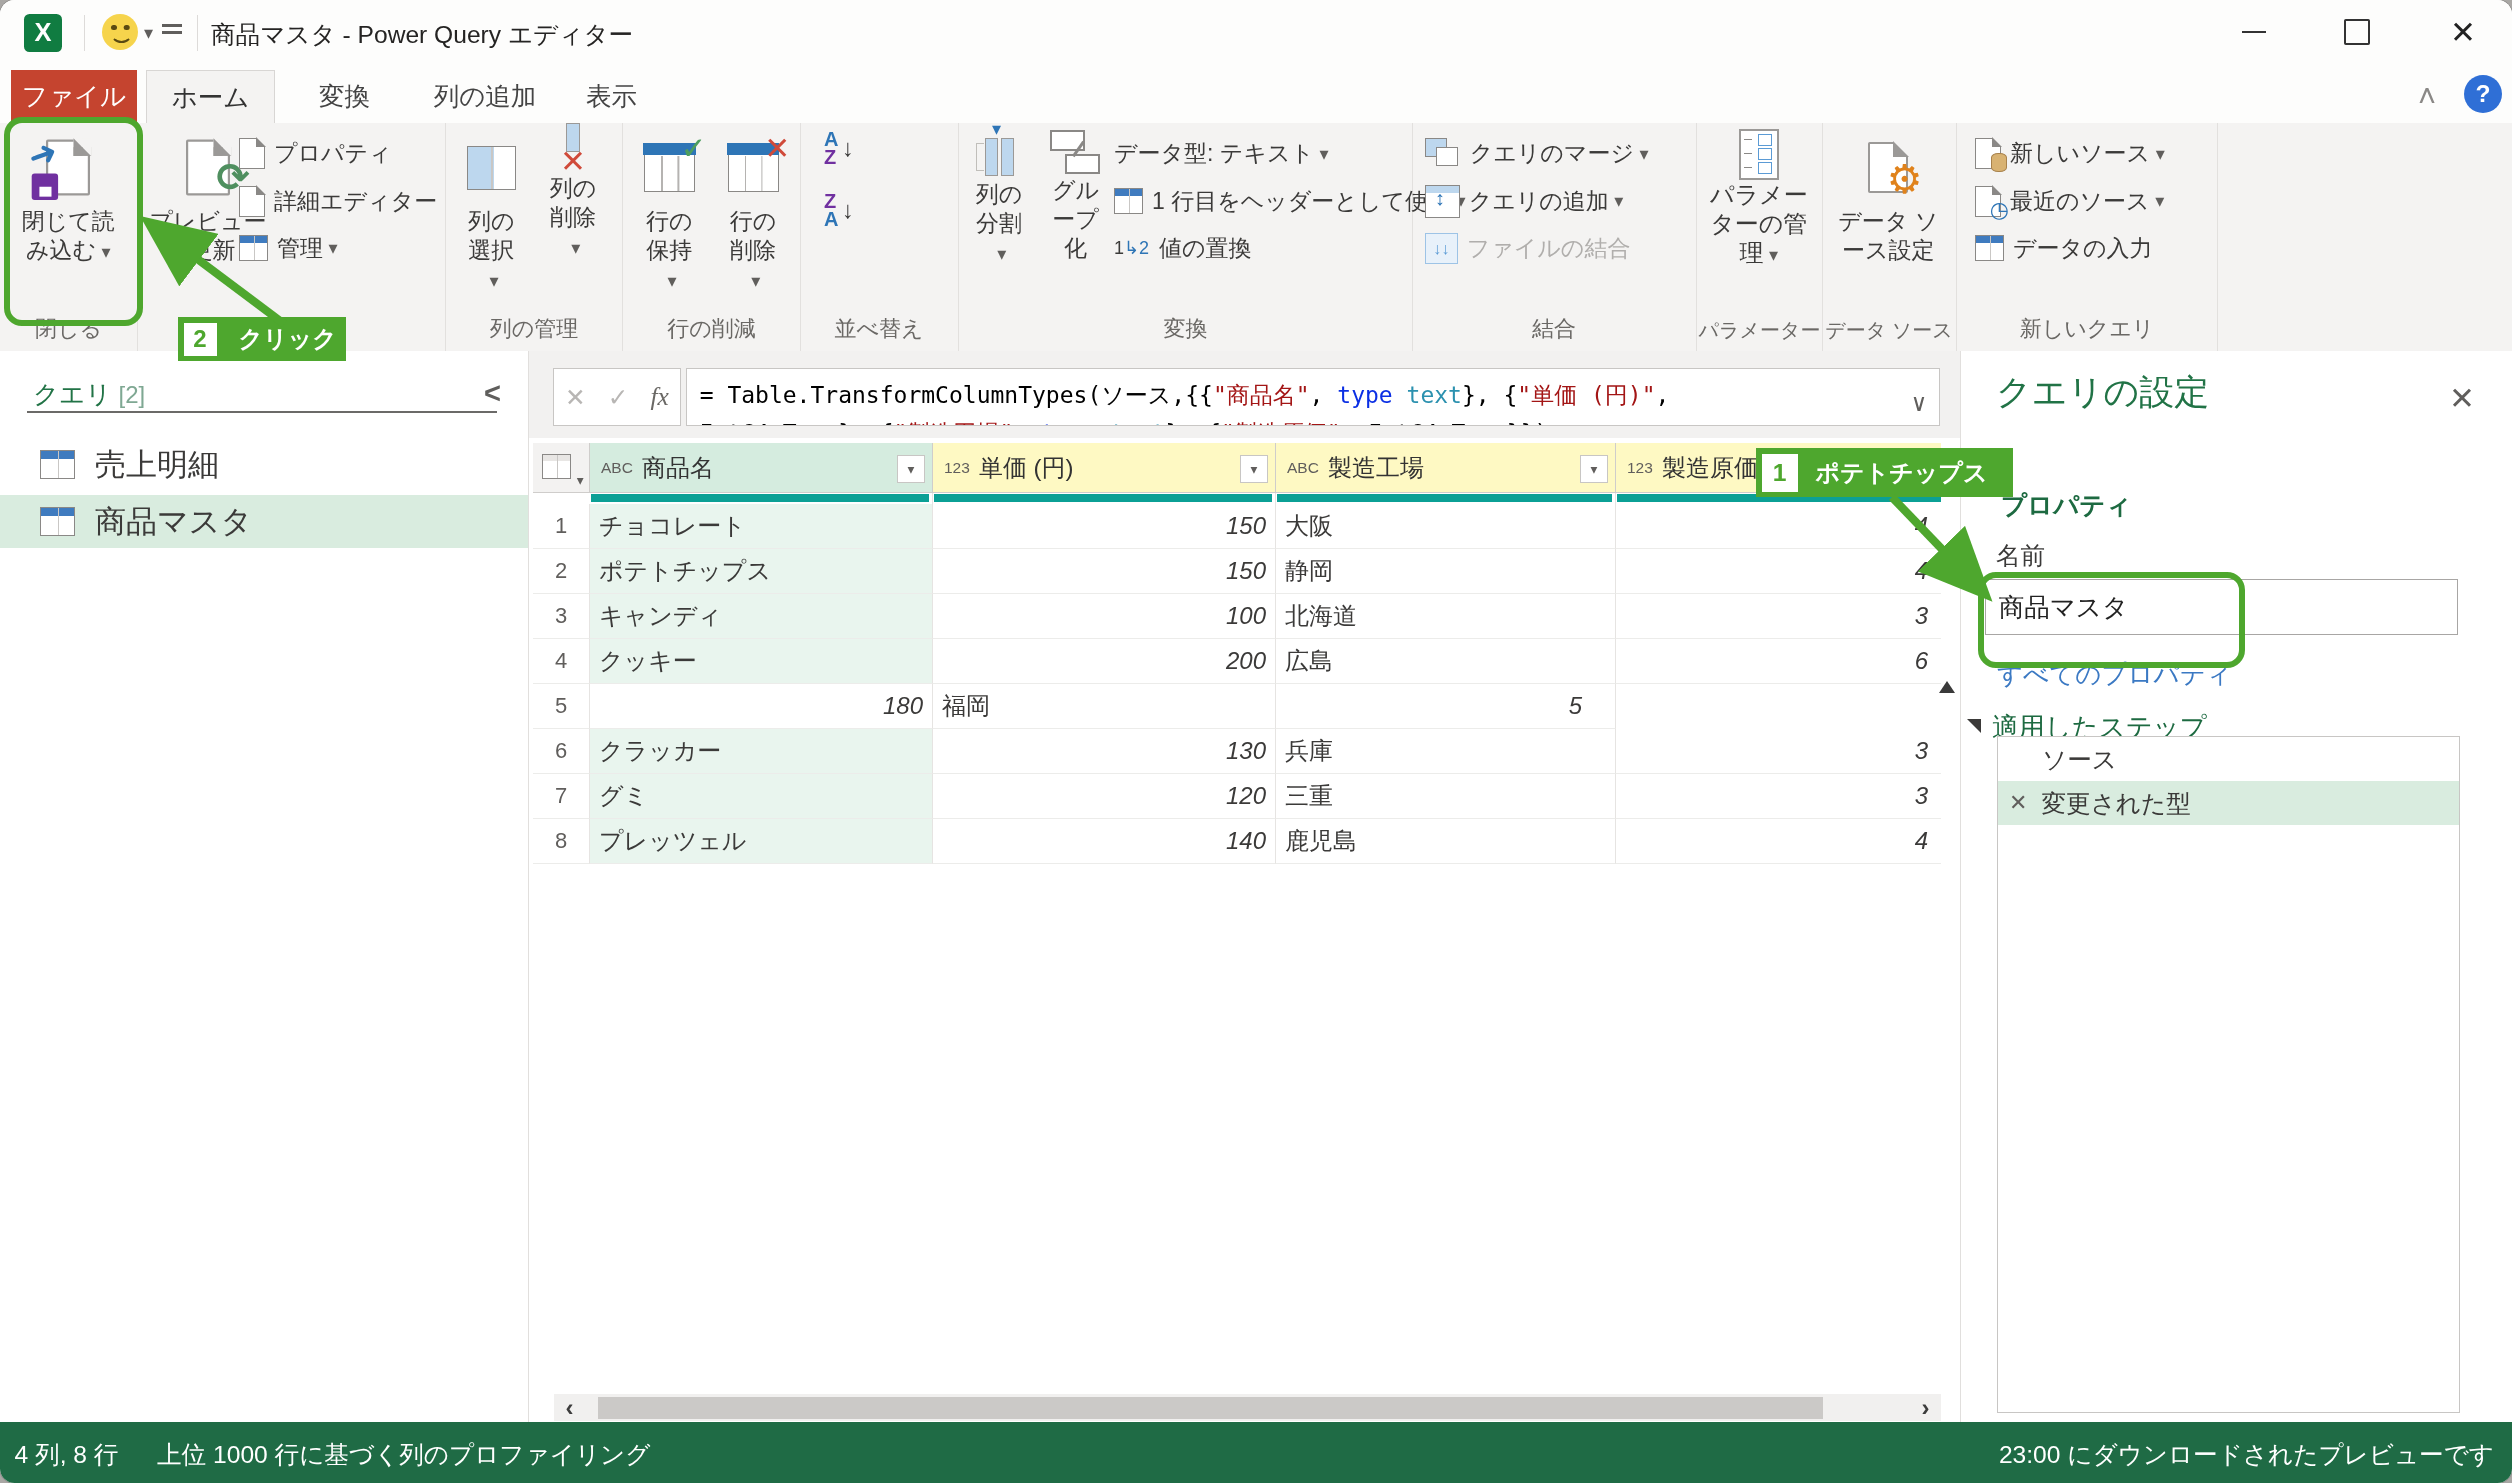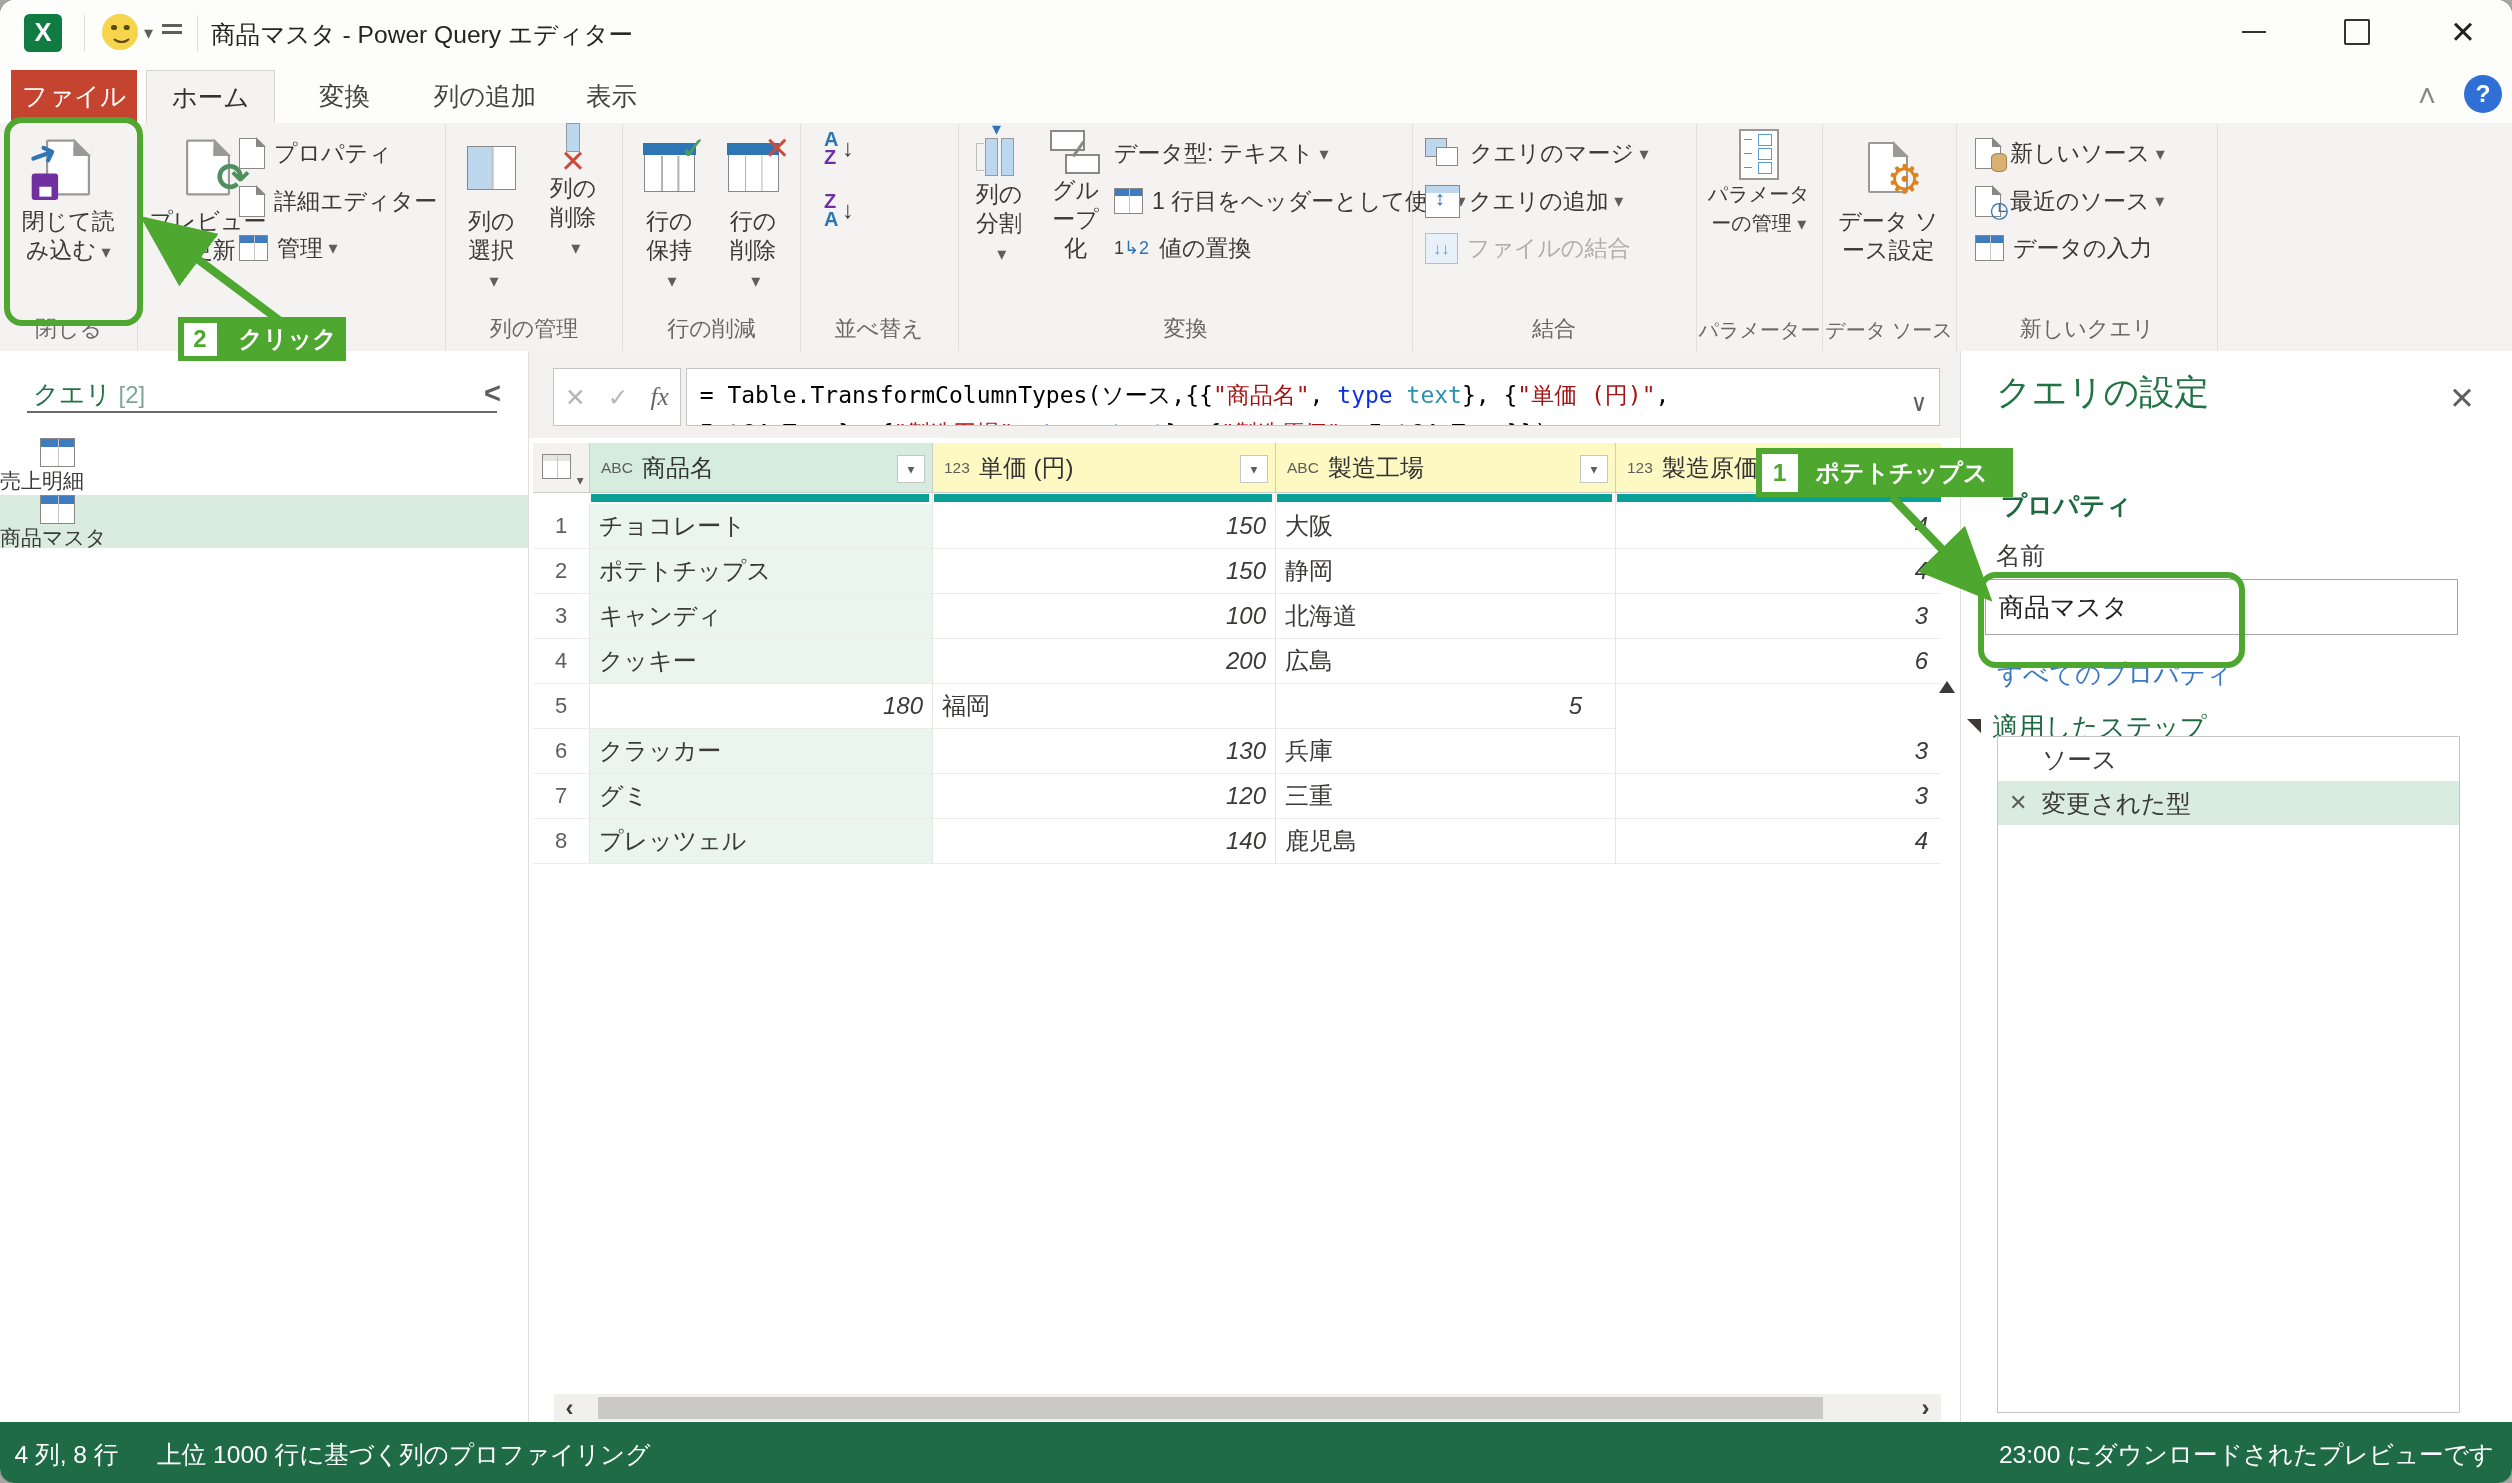--- a/index.html
+++ b/index.html
@@ -95,21 +95,21 @@
   .append-ico::before{content:"";position:absolute;left:0;top:0;right:0;height:7.3px;background:#bdd7ee;}
   .append-ico::after{content:"↕";position:absolute;left:9px;top:1.8px;color:#2e75b6;font-size:20px;}
   .combine-ico{width:31px;height:29px;border:1.8px solid #9dc3e6;background:#e8f1fa;color:#5b9bd5;font-size:16.4px;
                display:flex;align-items:center;justify-content:center;}
   
   .left-panel{position:absolute;left:0;top:351px;width:528px;height:1072px;background:#fff;border-right:0.9px solid #e1dfdd;}
   .qp-title{position:absolute;left:33px;top:25.5px;font-size:25.5px;color:#217346;}
   .qp-count{color:#7fa893;margin-left:7.3px;font-size:24px;}
   .qp-collapse{position:absolute;left:484px;top:25.5px;font-size:29px;font-weight:bold;color:#5f5e5c;}
   .qp-divider{position:absolute;left:27px;top:60px;width:470px;height:1.8px;background:#6b6a68;}
-  .query-item{position:absolute;left:0;width:528px;height:53px;display:flex;font-size:21px;color:#3b3a39;flex-direction:column;}
+  .query-item{position:absolute;left:0;width:528px;height:53px;display:flex;align-items:center;font-size:31px;color:#3b3a39;}
   .query-item .tico{margin-left:40px;width:33px;height:27px;margin-right:20px;flex:none;}
   .query-item.selected{background:#d9ecdf;}
   
   .fxstrip{position:absolute;left:529px;top:351px;width:1431px;height:87px;background:#f2f1f0;}
   .fx-btns{position:absolute;left:553px;top:368px;width:128px;height:58px;background:#fff;border:1.8px solid #c8c6c4;
            display:flex;align-items:center;justify-content:space-around;box-sizing:border-box;}
   .fx-x,.fx-ck{font-size:24.6px;color:#b8b6b4;font-weight:bold;}
   .fx-fx{font-size:25.5px;font-style:italic;color:#6a6865;font-family:"Liberation Serif","DejaVu Serif",serif;}
   .fx-input{position:absolute;left:686px;top:368px;width:1254px;height:58px;background:#fff;border:1.8px solid #c8c6c4;
             box-sizing:border-box;overflow:hidden;font-family:"DejaVu Sans Mono","Liberation Mono",monospace;
@@ -353,21 +353,21 @@
     <div class="rgroup" style="left:1697px;width:125px">
       <div class="rbtn" style="left:1.8px;top:5.5px;width:120px">
         <span class="ric-big param-ico">
             <i></i>
             <i></i>
             <i></i>
             <em></em>
             <em></em>
             <em></em>
           </span>
-        <span class="rlab2 drop" style="width:117px;font-size:20px">パラメーターの管理</span>
+        <span class="rlab2 drop" style="width:117px;font-size:24px">パラメーターの管理</span>
       </div>
       <div class="glabel" style="font-size:20px">パラメーター</div>
     </div>
 
     <div class="rgroup" style="left:1822px;width:134px">
       <div class="rbtn" style="left:7.3px;top:5.5px;width:118px">
         <span class="ric-big">
           <span class="page">
               <span class="gear">⚙</span>
             </span>

